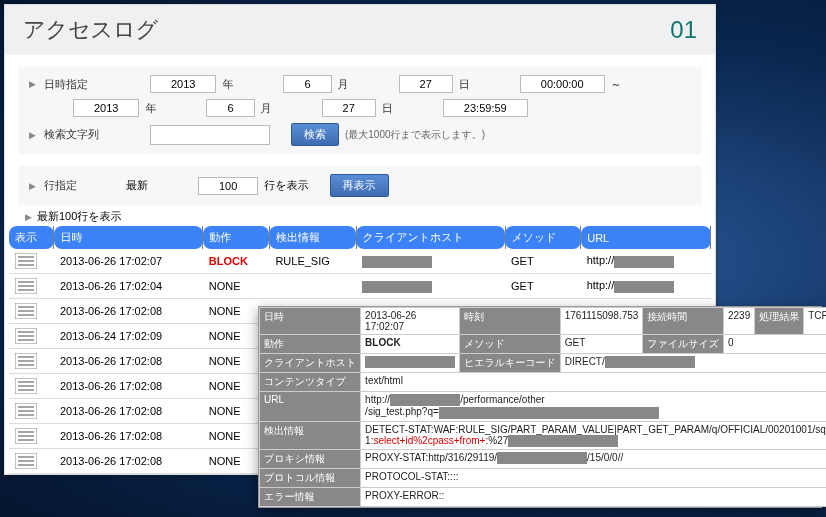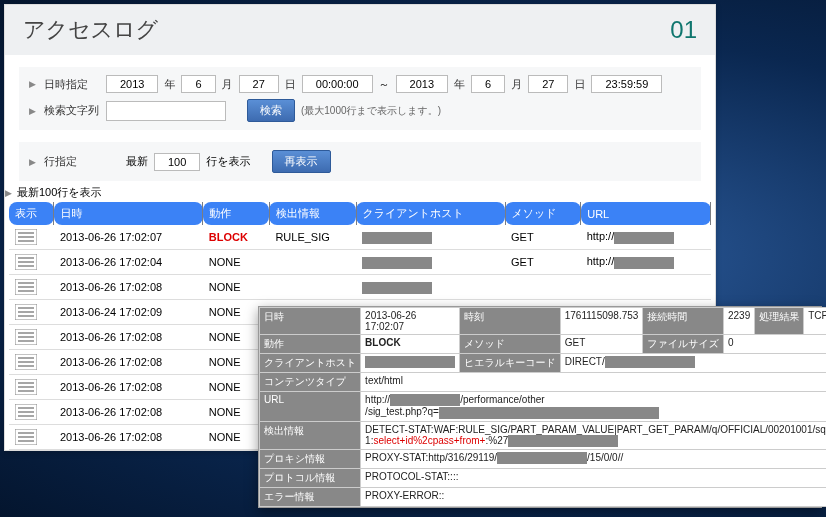--- a/index.html
+++ b/index.html
@@ -49,43 +49,44 @@
     gap: 6px;
     margin-bottom: 6px;
     flex-wrap: wrap;
   }
   .filter-row:last-child { margin-bottom: 0; }
   .tri { color: #888; font-size: 9px; margin-right: 2px; }
   .lbl { color: #333; min-width: 56px; }
   .box {
     border: 1px solid #bbb;
     background: #fff;
-    padding: 2px 13px;
+    padding: 2px 20px;
     font-size: 11px;
     min-width: 20px;
     text-align: center;
+    margin-left: 44px;
   }
   .box.wide { min-width: 120px; height: 20px; }
   .unit { color: #333; }
   .btn {
     background: linear-gradient(#5a8fd6, #3d6bb0);
     color: #fff;
     border: 1px solid #2e5a99;
     padding: 3px 12px;
     font-size: 11px;
     cursor: pointer;
     border-radius: 2px;
     margin-left: 15px;
   }
   .note { color: #666; font-size: 10px; }
   .table-hint {
     display: flex;
     justify-content: space-between;
     align-items: center;
-    padding: 4px 14px 2px 0;
+    padding: 4px 14px 2px 20px;
     font-size: 11px;
   }
   .dl-link { color: #3d6bb0; text-decoration: underline; cursor: pointer; }
   .arrow-dl {
     display: inline-block;
     width: 0; height: 0;
     border-left: 6px solid transparent;
     border-right: 6px solid transparent;
     border-top: 8px solid #4da64d;
     margin-left: 4px;

